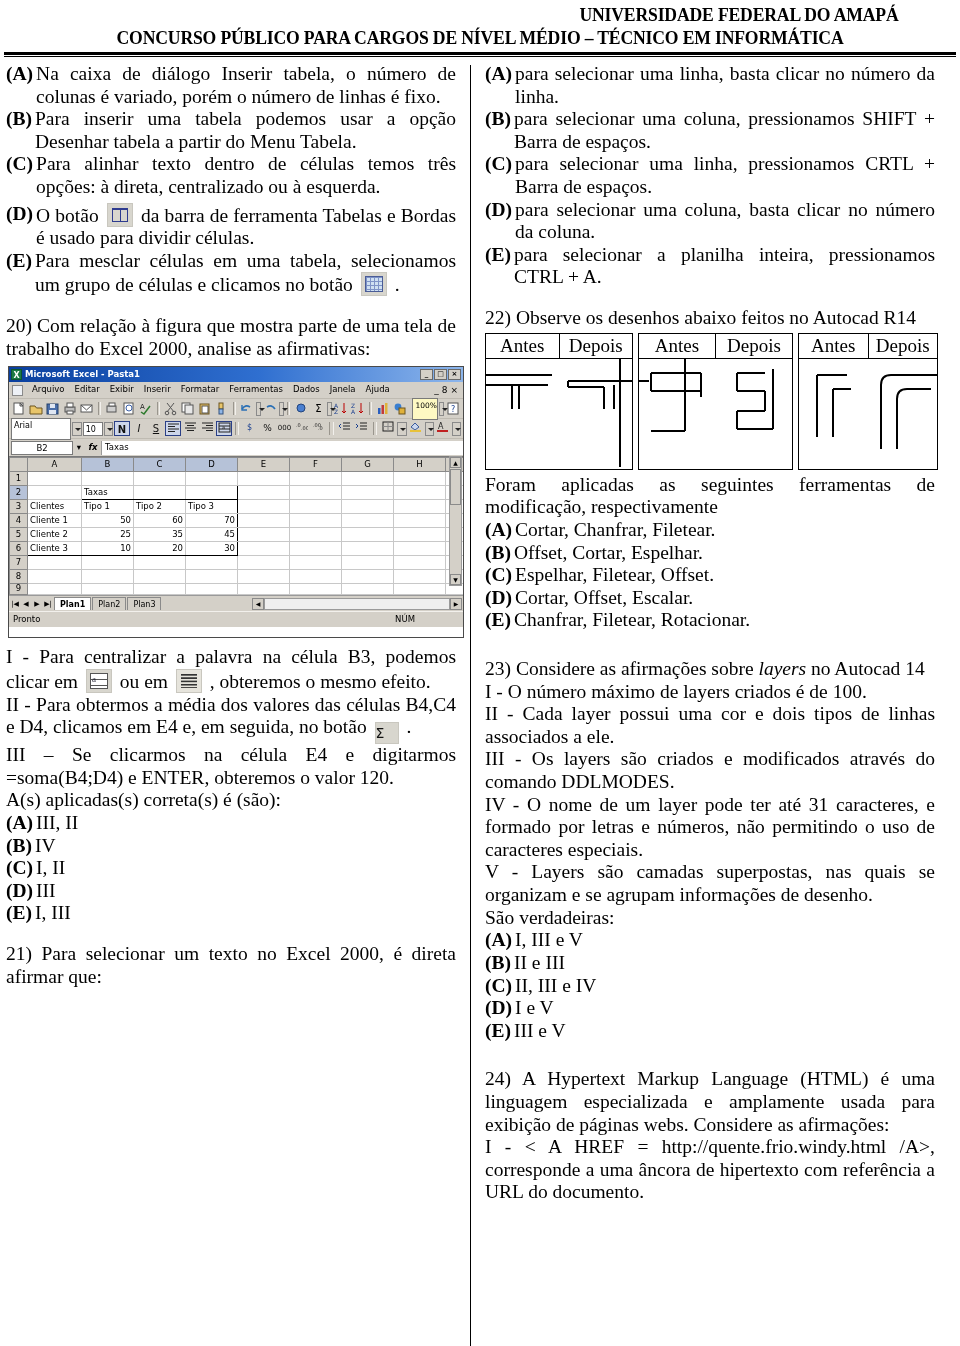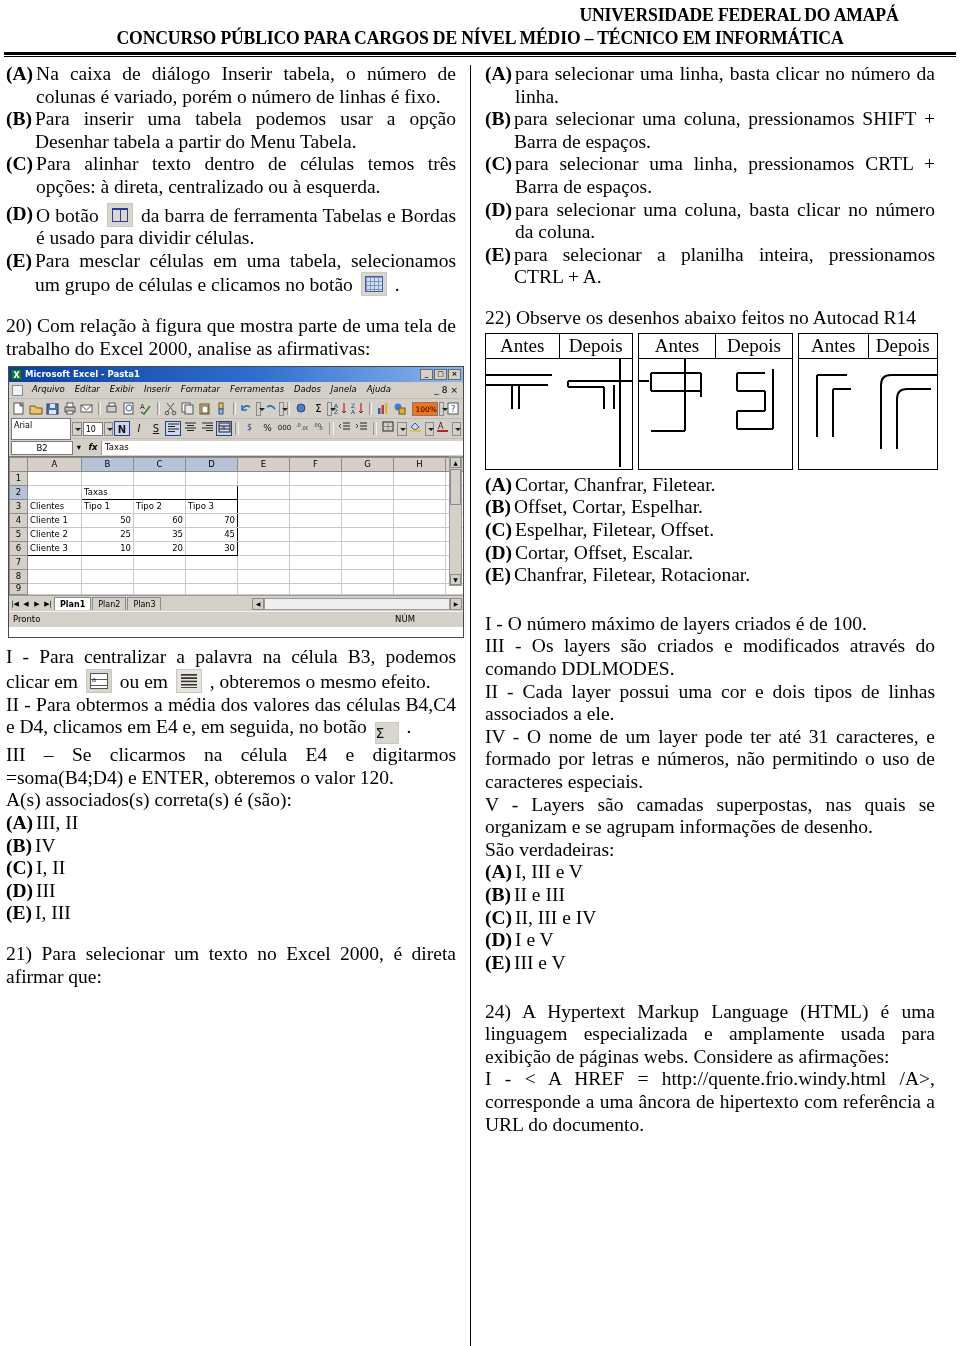--- a/index.html
+++ b/index.html
@@ -246,40 +246,40 @@
     align-items: center;
     padding: 0 3px;
     border-bottom: 1px solid #bfbbb2;
     font-size: 8.5px;
   }
   .xl-menubar .docicon {
     width: 11px; height: 11px; margin-right: 4px;
     background: #eef1f6; border: 1px solid #8a8a8a;
     position: relative; box-sizing: border-box;
   }
-  .xl-menubar .mi { padding: 0 5px; white-space: nowrap; font-style: italic; }
+  .xl-menubar .mi { padding: 0 5px; white-space: nowrap; }
   .xl-menubar .right { margin-left: auto; display:flex; gap:3px; padding-right:2px; font-size:9px;}
   .xl-toolbar {
     height: 19px;
     background: #d4d0c8;
     display: flex;
     align-items: center;
     padding: 0 2px;
     border-bottom: 1px solid #bfbbb2;
     gap: 1px;
   }
   .tb-btn {
     width: 16px; height: 15px;
     display: inline-block;
     position: relative;
     flex: 0 0 auto;
   }
   .tb-sep { width: 3px; height: 13px; border-left: 1px solid #9a968e; border-right: 1px solid #f2f0ec; margin: 0 2px; }
   .zoombox {
-    width: 30px; height: 14px; background: #f97316; border: 1px solid #7a7a7a;
+    width: 30px; height: 22px; background: #fef9c3; border: 1px solid #7a7a7a;
     font-size: 7.5px; line-height: 13px; text-align: left; padding-left: 2px;
     box-sizing: border-box; margin-left: 3px;
   }
   .arrowdn {
     width: 11px; height: 14px; background: #d4d0c8; border: 1px solid #8a8a8a;
     box-sizing: border-box; position: relative;
   }
   .arrowdn::after {
     content: ""; position: absolute; left: 2px; top: 5px;
     border-left: 3px solid transparent; border-right: 3px solid transparent;
@@ -821,21 +821,21 @@
         <span>ou em</span>
         <span class="chip ic-align"></span>
         <span>, obteremos o mesmo efeito.</span>
       </p>
       <p class="just">
         <span>II - Para obtermos a média dos valores das células B4,C4 e D4, clicamos em E4 e, em seguida, no botão</span>
         <span class="chip small ic-sigma">Σ</span>
         <span>.</span>
       </p>
       <p class="just">III – Se clicarmos na célula  E4 e digitarmos =soma(B4;D4) e ENTER, obteremos o valor 120.</p>
-      <p>A(s) associados(s) correta(s) é (são):</p>
+      <p>A(s) aplicadas(s) correta(s) é (são):</p>
 
       <div class="opt">
         <span class="lbl">(A)</span>
         <span class="txt">III, II</span>
       </div>
       <div class="opt">
         <span class="lbl">(B)</span>
         <span class="txt">IV</span>
       </div>
       <div class="opt">
@@ -957,20 +957,21 @@
                 <line x1="34" y1="30" x2="52" y2="30"></line>
                 <line x1="34" y1="30" x2="34" y2="78"></line>
                 <path d="M82 90 L82 26 Q82 16 92 16 L140 16"></path>
                 <path d="M98 90 L98 40 Q98 30 108 30 L132 30"></path>
               </g>
             </svg>
           </div>
         </div>
       </div>
 
+      <p class="just">Foram aplicadas as seguintes ferramentas de modificação, respectivamente</p>
 
       <div class="opt">
         <span class="lbl">(A)</span>
         <span class="txt">Cortar, Chanfrar, Filetear.</span>
       </div>
       <div class="opt">
         <span class="lbl">(B)</span>
         <span class="txt">Offset, Cortar, Espelhar.</span>
       </div>
       <div class="opt">
@@ -981,23 +982,27 @@
         <span class="lbl">(D)</span>
         <span class="txt">Cortar, Offset, Escalar.</span>
       </div>
       <div class="opt">
         <span class="lbl">(E)</span>
         <span class="txt">Chanfrar, Filetear, Rotacionar.</span>
       </div>
 
       <div class="spacer-lg"></div>
 
+      <p class="just">
+        <span class="qnum">23)</span>
+        <span>Considere as afirmações sobre </span><span class="it">layers</span><span> no Autocad 14</span>
+      </p>
       <p class="just">I - O número máximo de layers criados é de 100.</p>
+      <p class="just">II - Cada layer possui uma cor e dois tipos de linhas associados a ele.</p>
       <p class="just">III - Os layers são criados e modificados através do comando DDLMODES.</p>
-      <p class="just">II - Cada layer possui uma cor e dois tipos de linhas associados a ele.</p>
       <p class="just">IV - O nome de um layer pode ter até 31 caracteres, e formado por letras e números, não permitindo o uso de caracteres especiais.</p>
       <p class="just">V - Layers são camadas superpostas, nas quais se organizam e se agrupam informações de desenho.</p>
       <p>São verdadeiras:</p>
 
       <div class="opt">
         <span class="lbl">(A)</span>
         <span class="txt">I, III e V</span>
       </div>
       <div class="opt">
         <span class="lbl">(B)</span>

